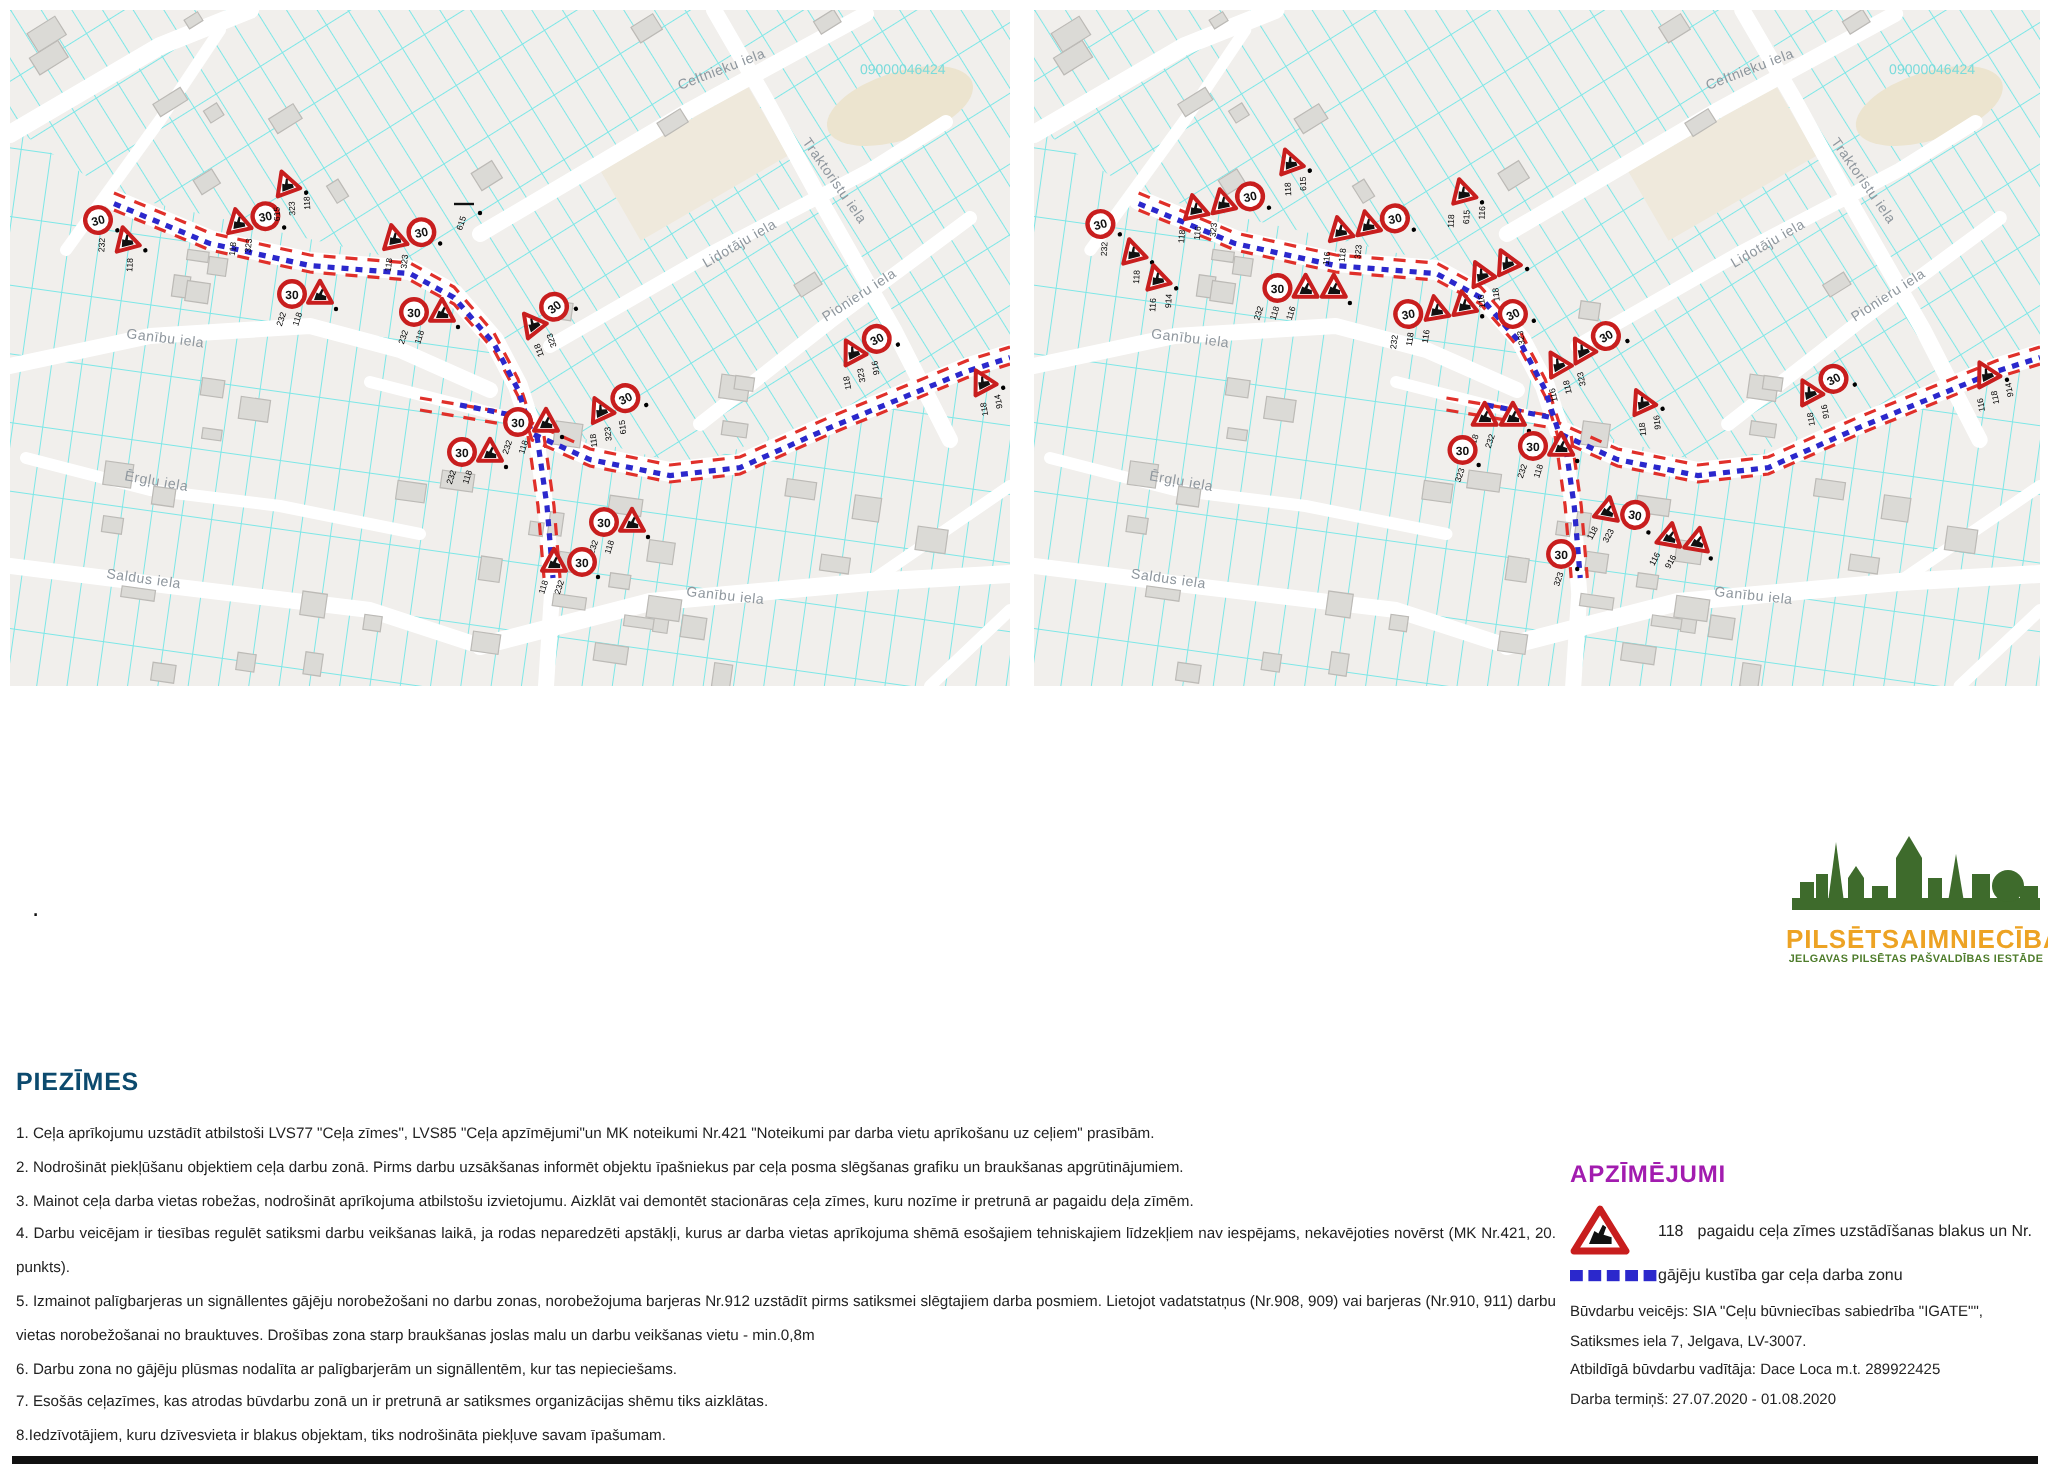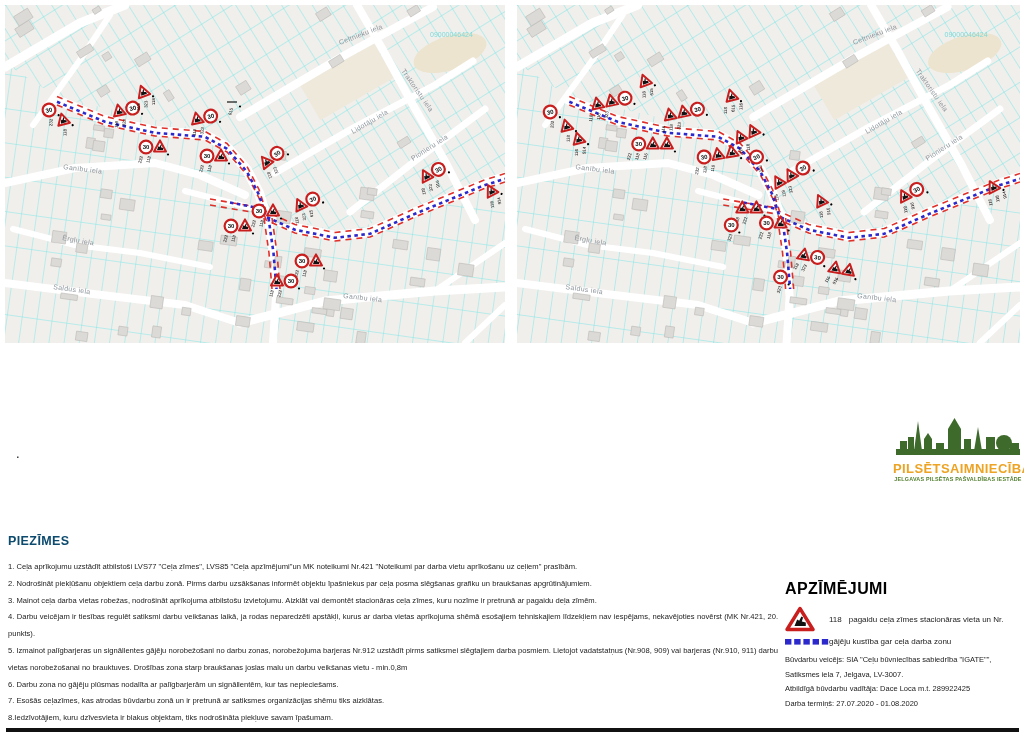--- a/index.html
+++ b/index.html
@@ -6,21 +6,21 @@
   .page{position:relative;width:1024px;height:733px;background:#ffffff;overflow:hidden;
         font-family:"Liberation Sans", sans-serif;color:#1a1a1a;}
   .map-svg{position:absolute;top:5px;background:#f1efec;}
   #map-left{left:5px;}
   #map-right{left:517px;}
   .corner-dot{position:absolute;left:16px;top:446px;font-size:13px;color:#111;}
   .notes{position:absolute;left:8px;top:534px;width:770px;}
   .notes h2{margin:0 0 11px 0;font-size:12.5px;font-weight:bold;letter-spacing:.4px;color:#0c4a6e;}
   .notes p{margin:0;font-size:7.6px;line-height:16.8px;color:#222;text-align:justify;}
   .legend{position:absolute;left:785px;top:580px;width:236px;}
-  .legend h3{margin:0 0 8px 0;font-size:16px;font-weight:bold;letter-spacing:.4px;color:#000000;}
+  .legend h3{margin:0 0 8px 0;font-size:12px;font-weight:bold;letter-spacing:.4px;color:#a21caf;}
   .legend-row{display:flex;align-items:center;margin-bottom:5px;}
   .legend-row .lg-icon{flex:0 0 44px;display:flex;align-items:center;}
   .legend-row .lg-text{font-size:8px;color:#222;}
   .legend-row .lg-num{font-size:8px;color:#222;margin-right:7px;}
   .contractor{margin-top:7px;}
   .contractor div{font-size:7.5px;line-height:14.6px;color:#222;}
   .logo{position:absolute;left:893px;top:417px;width:130px;text-align:center;}
   .logo-title{font-size:13px;font-weight:bold;color:#eda324;letter-spacing:.4px;margin-top:-2px;}
   .logo-sub{font-size:5.4px;font-weight:bold;color:#4f7d2c;letter-spacing:.2px;}
   .bottom-rule{position:absolute;left:6px;top:728px;width:1013px;height:4px;background:#111;}
@@ -734,21 +734,21 @@
     <h3>APZĪMĒJUMI</h3>
 
     <div class="legend-row">
       <span class="lg-icon">
         <svg width="30" height="26" viewBox="0 0 30 26">
           <polygon points="15,2.5 28,23.5 2,23.5" fill="#fff" stroke="#c81e1e" stroke-width="3.4" stroke-linejoin="round"></polygon>
           <path d="M9.5,20 L12.2,13.5 L14.2,14.8 L16.4,10.4 L18.1,11.6 L16.8,15.4 L20.8,16.6 L20.8,20 Z" fill="#111"></path>
         </svg>
       </span>
       <span class="lg-num">118</span>
-      <span class="lg-text">pagaidu ceļa zīmes stacionāras vieta un Nr.</span>
+      <span class="lg-text">pagaidu ceļa zīmes uzstādīšanas blakus un Nr.</span>
     </div>
 
 
     <div class="legend-row">
       <span class="lg-icon">
         <svg width="44" height="8" viewBox="0 0 44 8">
           <g fill="#2b28cc">
             <rect x="0" y="1" width="6.4" height="5.6"></rect>
               <rect x="9.2" y="1" width="6.4" height="5.6"></rect>
             <rect x="18.4" y="1" width="6.4" height="5.6"></rect>

